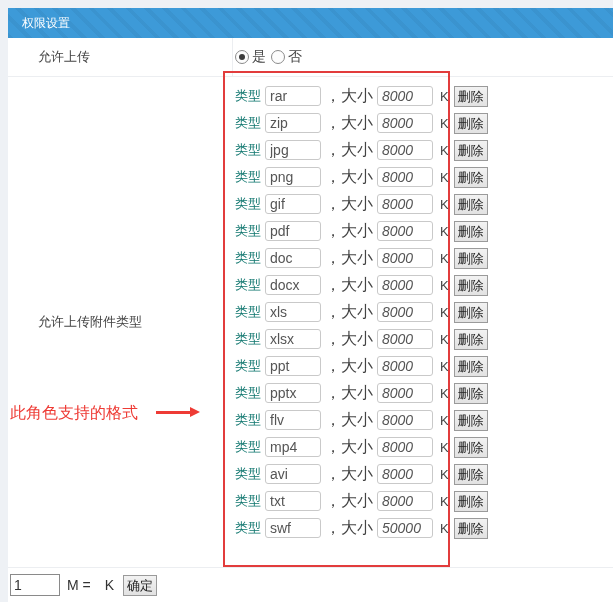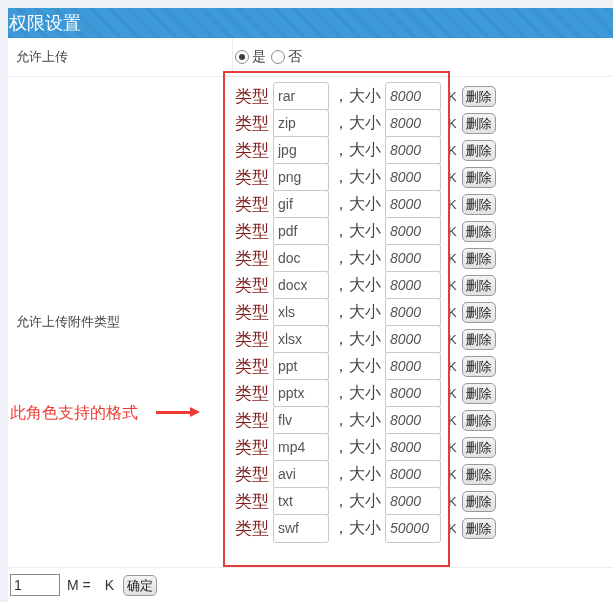--- a/index.html
+++ b/index.html
@@ -11,27 +11,27 @@
   }
   .page {
     position:absolute; left:8px; top:8px; right:0; bottom:0;
     background:#ffffff;
   }
   
   .hdr {
     height:30px;
     background:#3d9ad8;
     background-image:repeating-linear-gradient(45deg, rgba(0,0,0,0.045) 0 4px, rgba(255,255,255,0.0) 4px 13px);
-    color:#fff; font-size:18px; line-height:30px;
-    padding-left:1px;
+    color:#fff; font-size:12px; line-height:30px;
+    padding-left:14px;
   }
   
   .trow { display:flex; border-bottom:1px solid #eceef1; box-sizing:border-box; }
   .lcell {
-    width:225px; box-sizing:border-box; padding-left:8px;
+    width:225px; box-sizing:border-box; padding-left:30px;
     color:#444; font-size:13px;
     display:flex; align-items:center; flex:0 0 auto;
   }
   .bordered { border-right:1px solid #eceef1; }
   .ccell { flex:1; display:flex; align-items:center; padding-left:2px; box-sizing:border-box; }
   .row-allow { height:39px; }
   .row-attach { height:491px; }
   .row-attach .ccell { display:block; padding-top:8px; }
   .row-unit { height:34px; border-bottom:none; }
 
@@ -43,34 +43,34 @@
     display:inline-block; position:relative; margin-right:3px; flex:0 0 auto;
   }
   .radio.selected::after {
     content:''; position:absolute; left:3px; top:3px; right:3px; bottom:3px;
     background:#3c3c3c; border-radius:50%;
   }
   .radio-opt { display:flex; align-items:center; margin-right:5px; }
 
   
   .att-row { display:flex; align-items:center; height:22px; margin-bottom:5px; }
-  .att-row .pre { font-size:17px; color:#7f1d1d; margin-right:4px; white-space:pre; }
+  .att-row .pre { font-size:13px; color:#0f766e; margin-right:4px; white-space:pre; }
   .att-row .mid { font-size:16px; color:#444; margin:0 4px; white-space:pre; }
   .att-row .unit { font-size:13px; color:#444; margin:0 5px 0 7px; }
   input.txt {
-    height:29px; border:1px solid #c9c9c9; border-radius:3px;
+    height:20px; border:1px solid #c9c9c9; border-radius:3px;
     font-family:"Liberation Sans","DejaVu Sans",sans-serif;
     font-size:14px; color:#555; padding:0 4px; box-sizing:border-box;
     background:#fff; outline:none;
   }
   .type-in { width:56px; }
   .size-in { width:56px;font-style:italic; }
   button.gbtn {
     background:linear-gradient(#f2f2f2,#e2e2e2);
-    border:1px solid #9a9a9a; border-radius:5px;
+    border:1px solid #9a9a9a; border-radius:0;
     font-family:"Liberation Sans","DejaVu Sans",sans-serif;
     font-size:13px; color:#222; padding:2px 3px; line-height:15px;
     cursor:pointer;
   }
   .add-btn { margin-top:1px; padding:2px 5px; }
 
   
   .m-in {
     width:50px; height:22px; border:1px solid #8a8a8a; border-radius:0;
     font-size:14px; color:#333; padding:0 3px; box-sizing:border-box;

